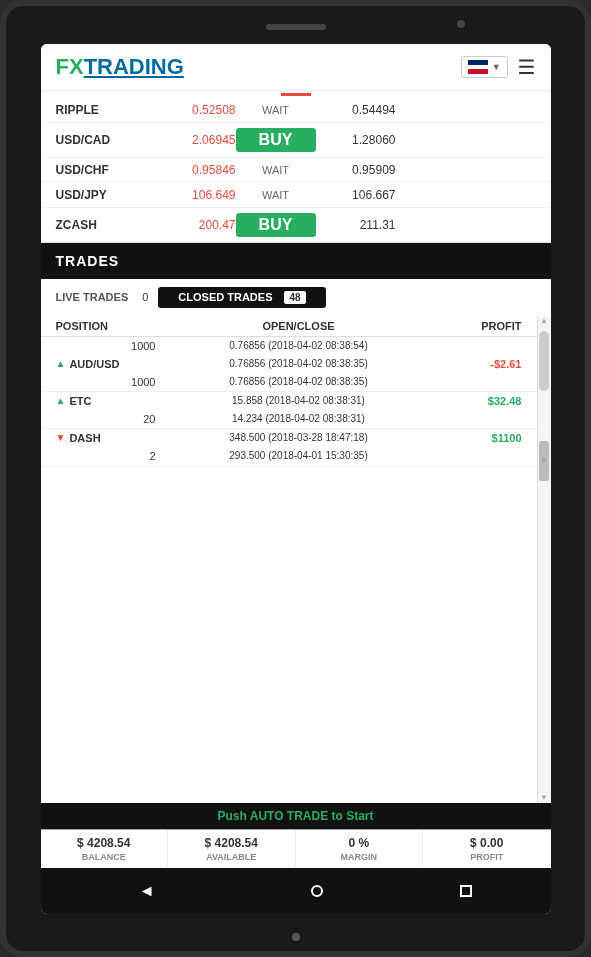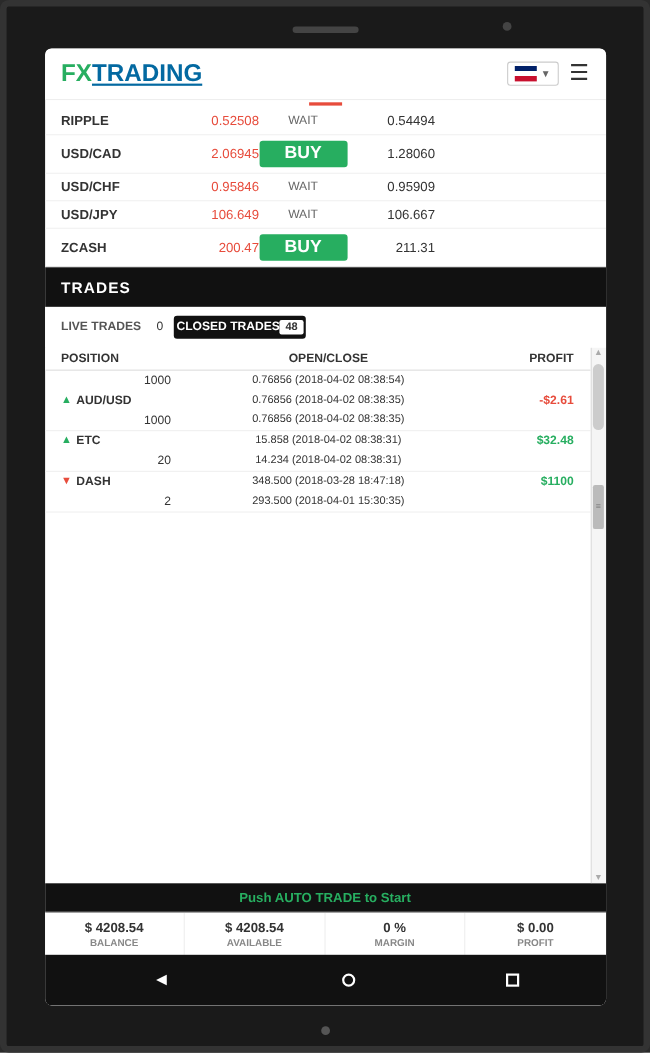--- a/index.html
+++ b/index.html
@@ -8,21 +8,21 @@
       display: flex;
       justify-content: center;
       align-items: center;
       min-height: 100vh;
       font-family: Arial, sans-serif;
     }
     .device {
       width: 591px;
       height: 957px;
       background: #1a1a1a;
-      border-radius: 8px;
+      border-radius: 23px;
       border: 6px solid #333;
       display: flex;
       flex-direction: column;
       align-items: center;
       justify-content: center;
       position: relative;
       padding: 20px 10px;
     }
     .device-top {
       position: absolute;
@@ -178,26 +178,26 @@
     }
     .tab-live-count {
       font-size: 11px;
       color: #333;
       margin-left: 4px;
     }
     .tab-closed {
       background: #111;
       color: #fff;
       border-radius: 3px;
-      padding: 4px 2px;
+      padding: 4px 20px;
       font-size: 11px;
       font-weight: bold;
       display: flex;
       align-items: center;
-      gap: 0;
+      gap: 12px;
     }
     .tab-closed-count {
       background: #fff;
       color: #333;
       border-radius: 2px;
       padding: 1px 5px;
       font-size: 10px;
       font-weight: bold;
     }
     

